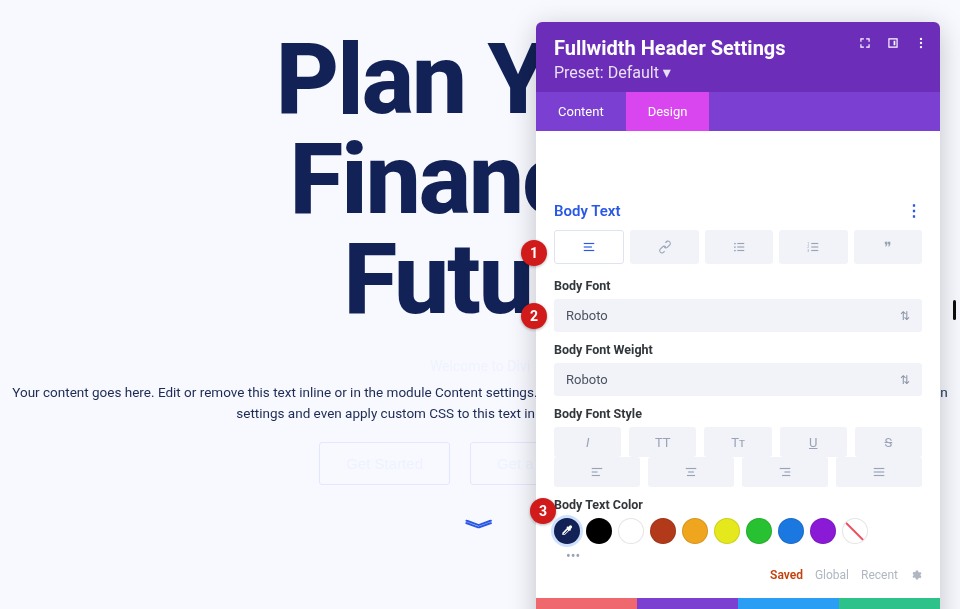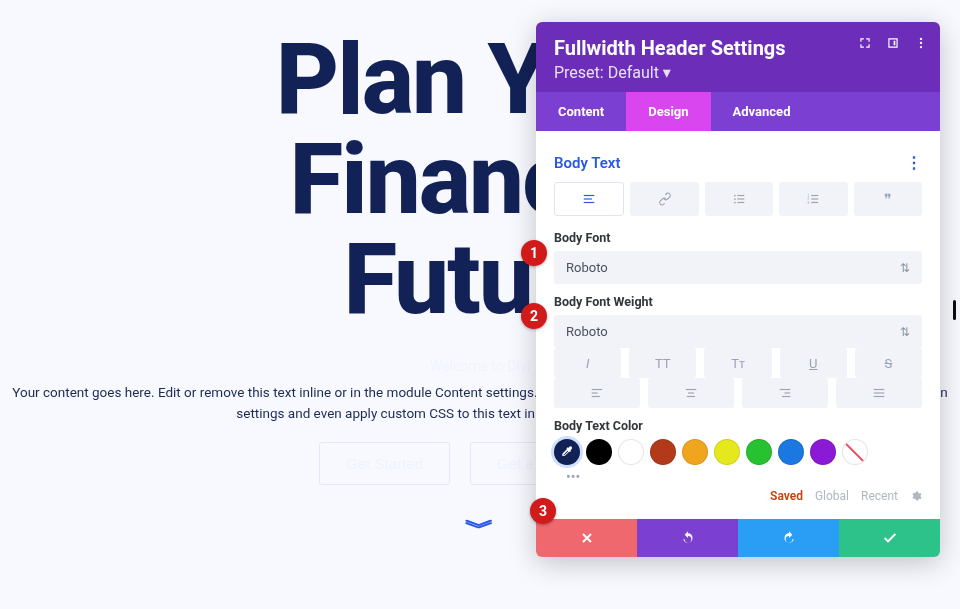--- a/index.html
+++ b/index.html
@@ -17,24 +17,24 @@
   .chev { transform: scaleX(1.4); display: inline-block; }
 
   
   .panel { position: absolute; top: 22px; left: 536px; width: 404px; background: #fff; box-shadow: 0 6px 28px rgba(0,0,0,0.22); border-radius: 6px; overflow: hidden; }
   .panel-header { background: #6c2eb9; color: #fff; padding: 14px 18px 10px; position: relative; }
   .panel-title { font-weight: 700; font-size: 20px; }
   .panel-preset { font-size: 16px; opacity: 0.85; margin-top: 3px; }
   .panel-header-icons { position: absolute; right: 12px; top: 14px; display: flex; gap: 14px; align-items: center; }
   .header-ic { width: 14px; height: 14px; fill: #fff; cursor: pointer; }
   .tabs { display: flex; background: #7b3fd1; }
-  .tab { flex: 0 0 auto; color: #fff; font-size: 13px; font-weight: 700; padding: 12px 22px; cursor: pointer; }
+  .tab { flex: 0 0 auto; color: #fff; font-size: 13px; font-weight: 400; padding: 12px 22px; cursor: pointer; }
   .tab.active { background: #d946ef; }
 
-  .panel-body { padding: 22px 18px 10px; }
+  .panel-body { padding: 22px 18px 10px; margin-top: 48px; }
   .section-title { color: #2a58e6; font-size: 15px; font-weight: 600; margin-bottom: 10px; display: flex; justify-content: space-between; align-items: center; }
   .section-menu { color: #2a58e6; font-size: 16px; font-weight: bold; cursor: pointer; }
 
   .icon-tabs { display: flex; gap: 6px; margin-bottom: 14px; }
   .icon-tab { flex: 1; height: 34px; background: #f1f3f8; border-radius: 3px; display: flex; align-items: center; justify-content: center; color: #9aa3b5; cursor: pointer; font-size: 14px; }
   .icon-tab.active { background: #fff; border: 1px solid #dfe4f0; color: #2a58e6; }
 
   .field-label { font-size: 12.5px; font-weight: 700; color: #32373c; margin: 10px 0 6px; }
   .select { background: #f1f3f8; border-radius: 3px; padding: 9px 12px; font-size: 13px; color: #4a5361; cursor: pointer; display: flex; justify-content: space-between; align-items: center; }
   .select-chevron { font-size: 12px; color: #8a93a4; }
@@ -107,21 +107,20 @@
       <svg class="header-ic" viewBox="0 0 24 24">
           <circle cx="12" cy="5" r="2"></circle>
           <circle cx="12" cy="12" r="2"></circle>
           <circle cx="12" cy="19" r="2"></circle>
         </svg>
     </div>
   </div>
   <div class="tabs">
     <div class="tab">Content</div>
     <div class="tab active">Design</div>
-    <div class="tab">Advanced</div>
   </div>
 
   <div class="panel-body">
     <div class="section-title">
       <span>Body Text</span>
       <span class="section-menu">⋮</span>
     </div>
 
     <div class="icon-tabs">
       <div class="icon-tab active">
@@ -164,20 +163,21 @@
       <span>Roboto</span>
       <span class="select-chevron">⇅</span>
     </div>
 
     <div class="field-label">Body Font Weight</div>
     <div class="select">
       <span>Roboto</span>
       <span class="select-chevron">⇅</span>
     </div>
 
+    <div class="field-label">Body Font Style</div>
     <div class="style-row">
       <div class="style-btn">
           <i>I</i>
         </div>
       <div class="style-btn">
           <span>TT</span>
         </div>
       <div class="style-btn">
           <span class="small-caps">Tᴛ</span>
         </div>

